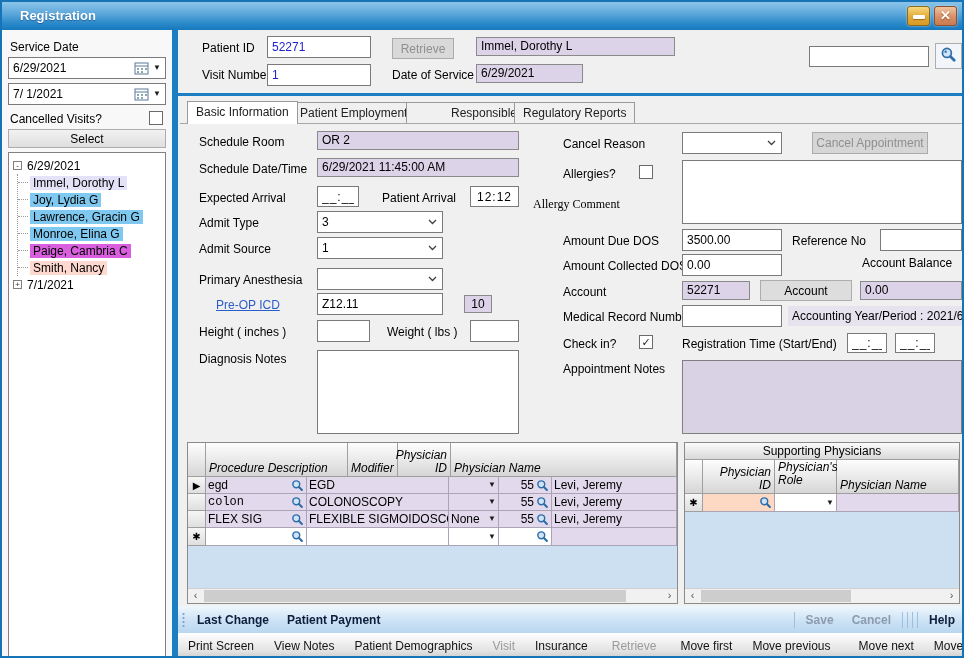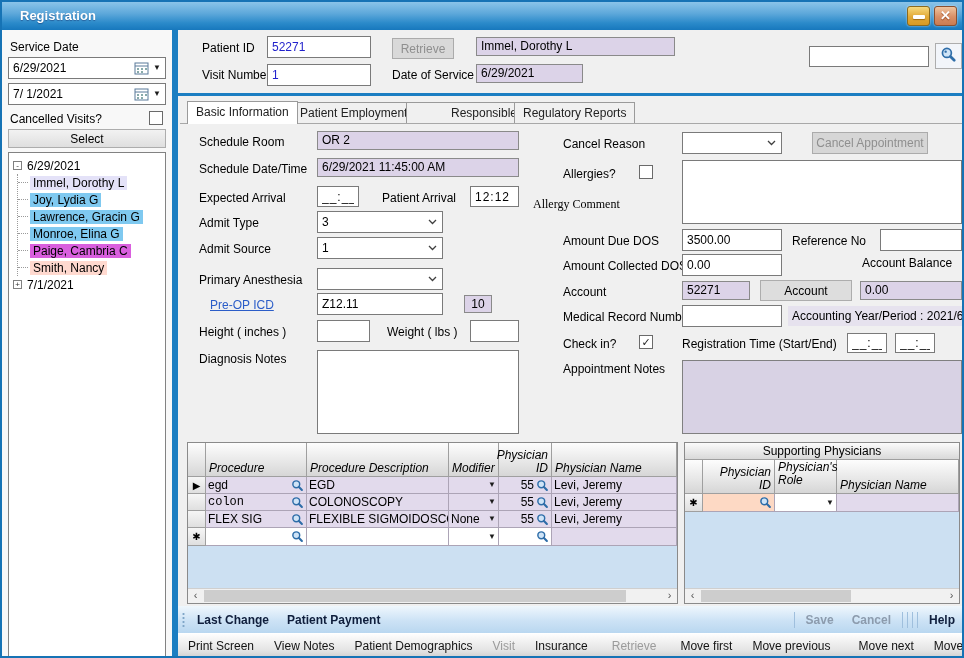--- a/index.html
+++ b/index.html
@@ -12,21 +12,21 @@
   .abs{position:absolute;}
   .lbl{position:absolute;white-space:nowrap;font-size:12px;color:#000;}
   .tb{position:absolute;background:#fff;border:1px solid #7a7a7a;font:12px "Liberation Sans",sans-serif;padding:1px 4px;outline:none;}
   .tb.blue{color:#2222CC;}
   .ro{position:absolute;background:#DCD3E8;border:1px solid #8a8a8a;font:12px "Liberation Sans",sans-serif;padding:1px 4px;white-space:nowrap;overflow:hidden;}
   .combo{position:absolute;background:#fff;border:1px solid #7a7a7a;display:flex;align-items:center;padding-left:4px;}
   .combo .chev{margin-left:auto;margin-right:5px;}
   .btn{position:absolute;background:linear-gradient(#F2F2F2,#DFDFDF);border:1px solid #ADADAD;font:12px "Liberation Sans",sans-serif;text-align:center;color:#000;padding:0;}
   .btn.disabled{color:#8f8f8f;background:#D9D9D9;border-color:#ABABAB;}
   .cb{position:absolute;width:14px;height:14px;background:#fff;border:1px solid #6a6a6a;font:11px "Liberation Sans",sans-serif;text-align:center;line-height:12px;color:#1c1c1c;}
-  .mask{text-align:left;letter-spacing:1px;}
+  .mask{text-align:center;letter-spacing:1px;}
   
   #titlebar{position:absolute;left:0;top:0;width:100%;height:28px;
     background:linear-gradient(#8AC4E9 0%,#5FA9DB 40%,#2B8ACA 75%,#1778BD 100%);padding-left:21px;}
   #titlebar .title{position:absolute;left:18px;top:6px;color:#fff;font-weight:bold;font-size:13px;text-shadow:0 1px 1px rgba(0,0,60,.35);}
   .winbtn{position:absolute;top:4px;width:23px;height:20px;border-radius:3px;border:1px solid #8a6a20;text-align:center;color:#fff;font-weight:bold;box-shadow:0 0 2px rgba(255,255,255,.7);}
   #minbtn{right:32px;background:linear-gradient(#F6D97E,#E2A936 55%,#D89A25);}
   #minbtn .bar{position:absolute;left:5px;top:8px;width:12px;height:4px;background:#fff;border-radius:1px;box-shadow:0 1px 1px rgba(120,70,0,.6);}
   #closebtn{right:5px;background:linear-gradient(#EFC49E,#D98F66 55%,#C97B52);border-color:#8a5030;font-size:13px;line-height:18px;text-shadow:0 1px 1px rgba(120,40,0,.7);}
   
   #leftpanel{position:absolute;left:0;top:28px;width:170px;height:628px;background:#F8F8F8;}
@@ -215,21 +215,21 @@
       </svg>
   </div>
   <span class="lbl" style="left:197px;top:271px;">Primary Anesthesia</span>
   <div class="combo" style="left:315px;top:266px;width:126px;height:22px;">
     <span></span>
     <svg class="chev" width="9" height="6" viewBox="0 0 9 6">
         <path d="M1 1l3.5 3.5L8 1" fill="none" stroke="#404040" stroke-width="1.3"></path>
       </svg>
   </div>
 
-  <a class="link lbl" href="#" style="left:208px;top:296px;">Pre-OP ICD</a>
+  <a class="link lbl" href="#" style="left:214px;top:296px;">Pre-OP ICD</a>
   <input class="tb" style="left: 315px; top: 291px; width: 126px; height: 22px;" value="Z12.11">
   <div class="ro" style="left:462px;top:293px;width:28px;height:18px;text-align:center;">10</div>
 
   <span class="lbl" style="left:197px;top:323px;">Height ( inches )</span>
   <input class="tb" style="left: 315px; top: 318px; width: 53px; height: 22px;" value="">
   <span class="lbl" style="left:385px;top:323px;">Weight ( lbs )</span>
   <input class="tb" style="left: 468px; top: 318px; width: 49px; height: 22px;" value="">
 
   <span class="lbl" style="left:197px;top:350px;">Diagnosis Notes</span>
   <textarea class="tb" style="left: 315px; top: 348px; width: 202px; height: 84px; resize: none;"></textarea>
@@ -271,21 +271,20 @@
   <span class="lbl" style="left:680px;top:335px;">Registration Time (Start/End)</span>
   <input class="tb mask" style="left: 845px; top: 331px; width: 40px; height: 20px;" value="__:__">
   <input class="tb mask" style="left: 893px; top: 331px; width: 40px; height: 20px;" value="__:__">
 
   <span class="lbl" style="left:561px;top:360px;">Appointment Notes</span>
   <div class="abs" style="left:680px;top:358px;width:280px;height:74px;background:#D8D2E4;border:1px solid #808080;"></div>
 
   <div class="grid" style="left:185px;top:440px;width:491px;height:162px;">
     <div class="grow" style="height:34px;">
       <div class="hcell" style="width:18px;"></div>
-      <div class="hcell" style="width:101px;">Procedure</div>
       <div class="hcell" style="width:142px;">Procedure Description</div>
       <div class="hcell" style="width:50px;">Modifier</div>
       <div class="hcell" style="width:53px;justify-content:flex-end;text-align:right;white-space:normal;line-height:13px;">Physician ID</div>
       <div class="hcell" style="flex:1;">Physician Name</div>
     </div>
 
     <div class="grow" style="height:17px;">
       <div class="cell sel" style="width:18px;">▶</div>
       <div class="cell" style="width:101px;">
           <span style="flex:1;">egd</span>

